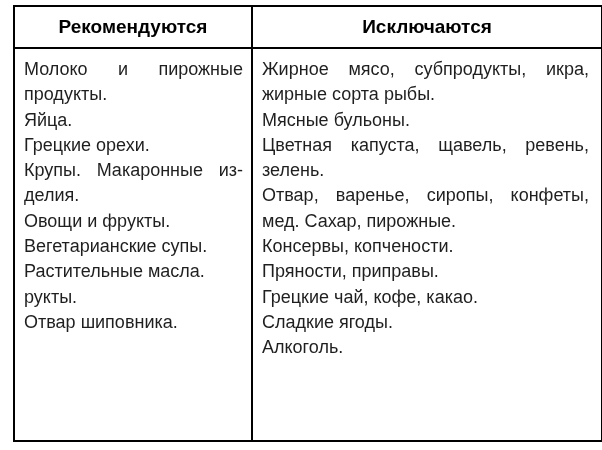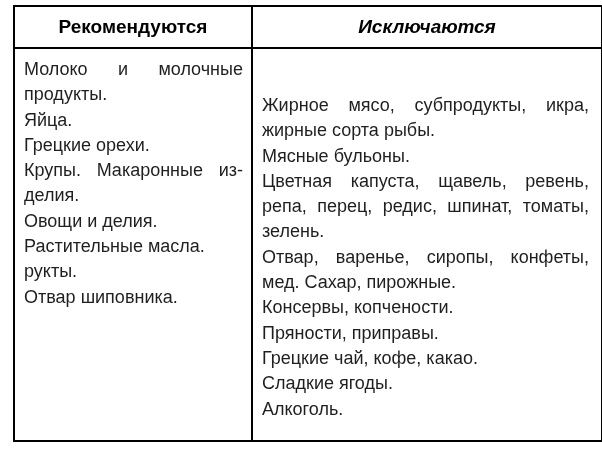--- a/index.html
+++ b/index.html
@@ -34,39 +34,38 @@
     justify-content: center;
     font-weight: bold;
     font-size: 19px;
     color: #000000;
     box-sizing: border-box;
   }
   .header-cell.left {
     width: 238px;
     border-right: 2px solid #000000;
   }
-  .header-cell.right { flex: 1; font-style: italic; }
+  .header-cell.right { flex: 1; }
   .body-row {
     display: flex;
     flex: 1;
     min-height: 0;
   }
   .cell {
     box-sizing: border-box;
     overflow: hidden;
   }
   .cell.left {
     width: 238px;
     border-right: 2px solid #000000;
     padding: 8px 8px 0 9px;
   }
   .cell.right {
     flex: 1;
     padding: 8px 12px 0 9px;
-    margin-top: 36px;
   }
   .line {
     font-size: 18px;
     line-height: 25.3px;
     color: #1f1f1f;
     text-align: left;
     white-space: nowrap;
   }
   .line.just {
     text-align: justify;
@@ -78,35 +77,38 @@
 <body>
 
 <div class="diet-table">
   <div class="header-row">
     <div class="header-cell left">Рекомендуются</div>
     <div class="header-cell right">Исключаются</div>
   </div>
   <div class="body-row">
     <div class="cell left" id="left-col">
         <div class="para">
-          <div class="line just">Молоко и молочные</div>
+          <div class="line just">Молоко и пирожные</div>
           <div class="line">продукты.</div>
         </div>
         <div class="para">
           <div class="line">Яйца.</div>
         </div>
         <div class="para">
           <div class="line">Грецкие орехи.</div>
         </div>
         <div class="para">
           <div class="line just">Крупы. Макаронные из-</div>
           <div class="line">делия.</div>
         </div>
         <div class="para">
-          <div class="line">Овощи и делия.</div>
+          <div class="line">Овощи и фрукты.</div>
+        </div>
+        <div class="para">
+          <div class="line">Вегетарианские супы.</div>
         </div>
         <div class="para">
           <div class="line">Растительные масла.</div>
         </div>
         <div class="para">
           <div class="line">рукты.</div>
         </div>
         <div class="para">
           <div class="line">Отвар шиповника.</div>
         </div>
@@ -114,21 +116,20 @@
     <div class="cell right" id="right-col">
         <div class="para">
           <div class="line just">Жирное мясо, субпродукты, икра,</div>
           <div class="line">жирные сорта рыбы.</div>
         </div>
         <div class="para">
           <div class="line">Мясные бульоны.</div>
         </div>
         <div class="para">
           <div class="line just">Цветная капуста, щавель, ревень,</div>
-          <div class="line just">репа, перец, редис, шпинат, томаты,</div>
           <div class="line">зелень.</div>
         </div>
         <div class="para">
           <div class="line just">Отвар, варенье, сиропы, конфеты,</div>
           <div class="line">мед. Сахар, пирожные.</div>
         </div>
         <div class="para">
           <div class="line">Консервы, копчености.</div>
         </div>
         <div class="para">

